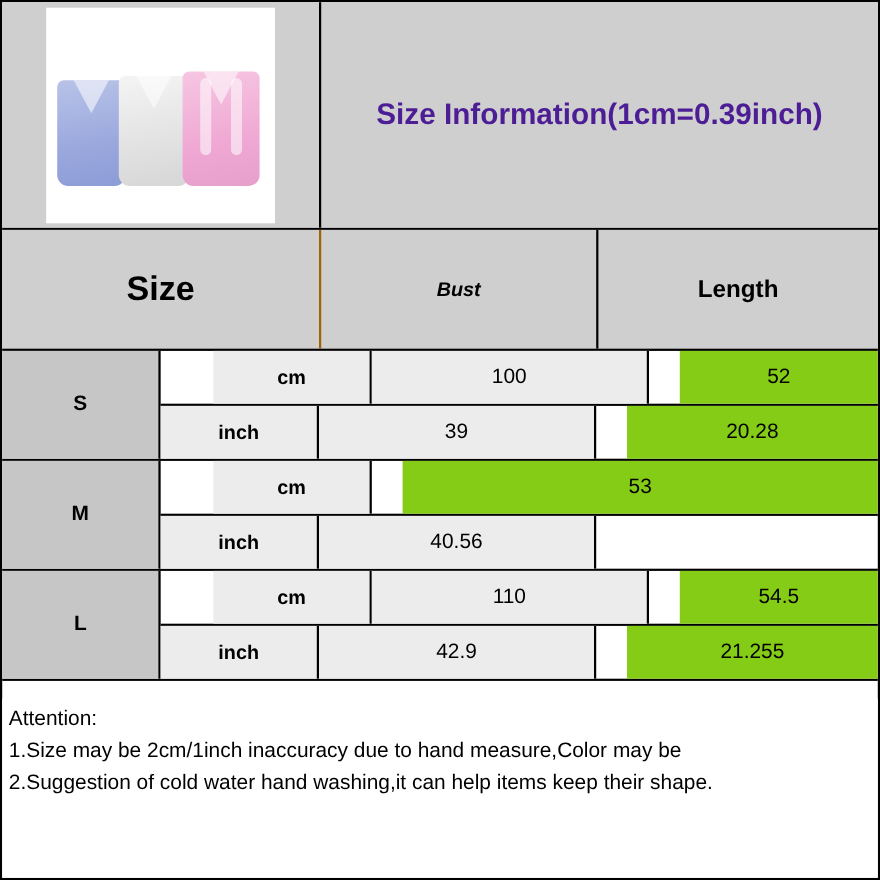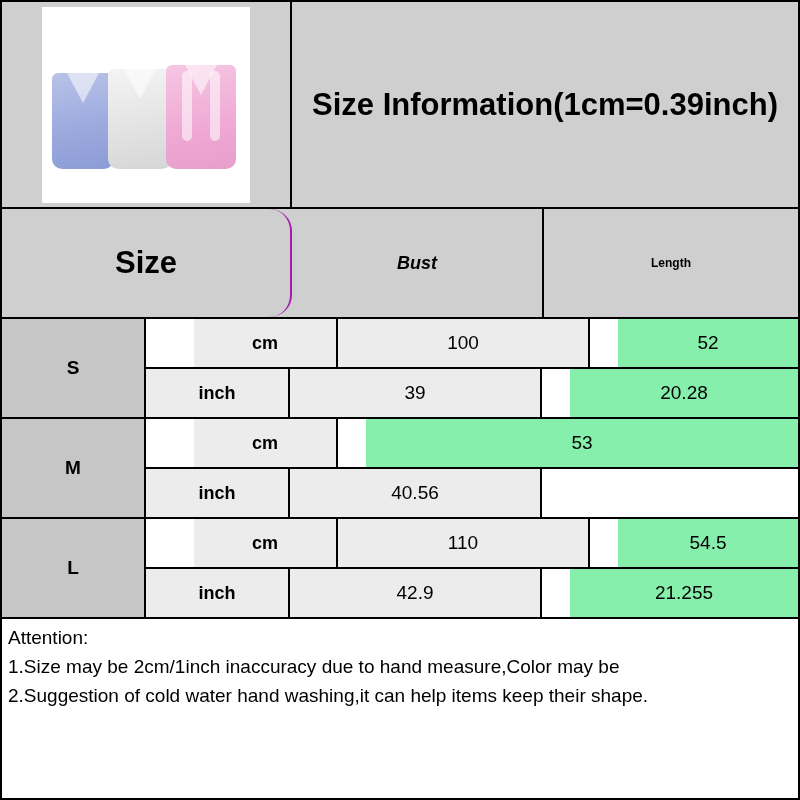--- a/index.html
+++ b/index.html
@@ -91,60 +91,59 @@
     background: rgba(255,255,255,0.55);
   }
   .header-title-cell {
     flex: 1;
     background: #cfcfcf;
     display: flex;
     align-items: center;
     justify-content: center;
   }
   .header-title {
-    font-size: 31px;
+    font-size: 27px;
     font-weight: bold;
     letter-spacing: 0px;
     text-align: center;
-    color: #000000;
+    color: #4c1d95;
   }
 
   
   .col-head {
     display: flex;
     height: 108px;
     border-bottom: 2px solid #000000;
     background: #cfcfcf;
   }
   .ch-size {
     width: 288px;
-    border-right: 2px solid #a21caf;
+    border-right: 2px solid #a16207;
     display: flex;
     align-items: center;
     justify-content: center;
     font-size: 31px;
     font-weight: bold;
-    border-radius: 22px;
   }
   .ch-bust {
     width: 250px;
     border-right: 2px solid #000000;
     display: flex;
     align-items: center;
     justify-content: center;
     font-size: 18px;
     font-weight: bold;
     font-style: italic;
   }
   .ch-length {
     flex: 1;
     display: flex;
     align-items: center;
     justify-content: center;
-    font-size: 12px;
+    font-size: 22px;
     font-weight: bold;
   }
 
   .size-group {
     display: flex;
     height: 98px;
     border-bottom: 2px solid #000000;
   }
   .size-label {
     width: 142px;
@@ -184,34 +183,35 @@
     width: 250px;
     border-right: 2px solid #000000;
     background: #ececec;
     display: flex;
     align-items: center;
     justify-content: center;
     font-size: 19px;
   }
   .cell-length {
     flex: 1;
-    background: #86efac;
+    background: #84cc16;
     display: flex;
     align-items: center;
     justify-content: center;
     font-size: 19px;
     margin-left: 28px;
   }
 
   
   .attention {
     flex: 1;
     background: #ffffff;
     padding: 6px 6px 0 6px;
     box-sizing: border-box;
+    margin-top: 16px;
   }
   .attention p {
     margin: 0 0 3px 0;
     font-size: 19px;
     line-height: 1.36;
   }
 </style>
 </head>
 <body>
 

